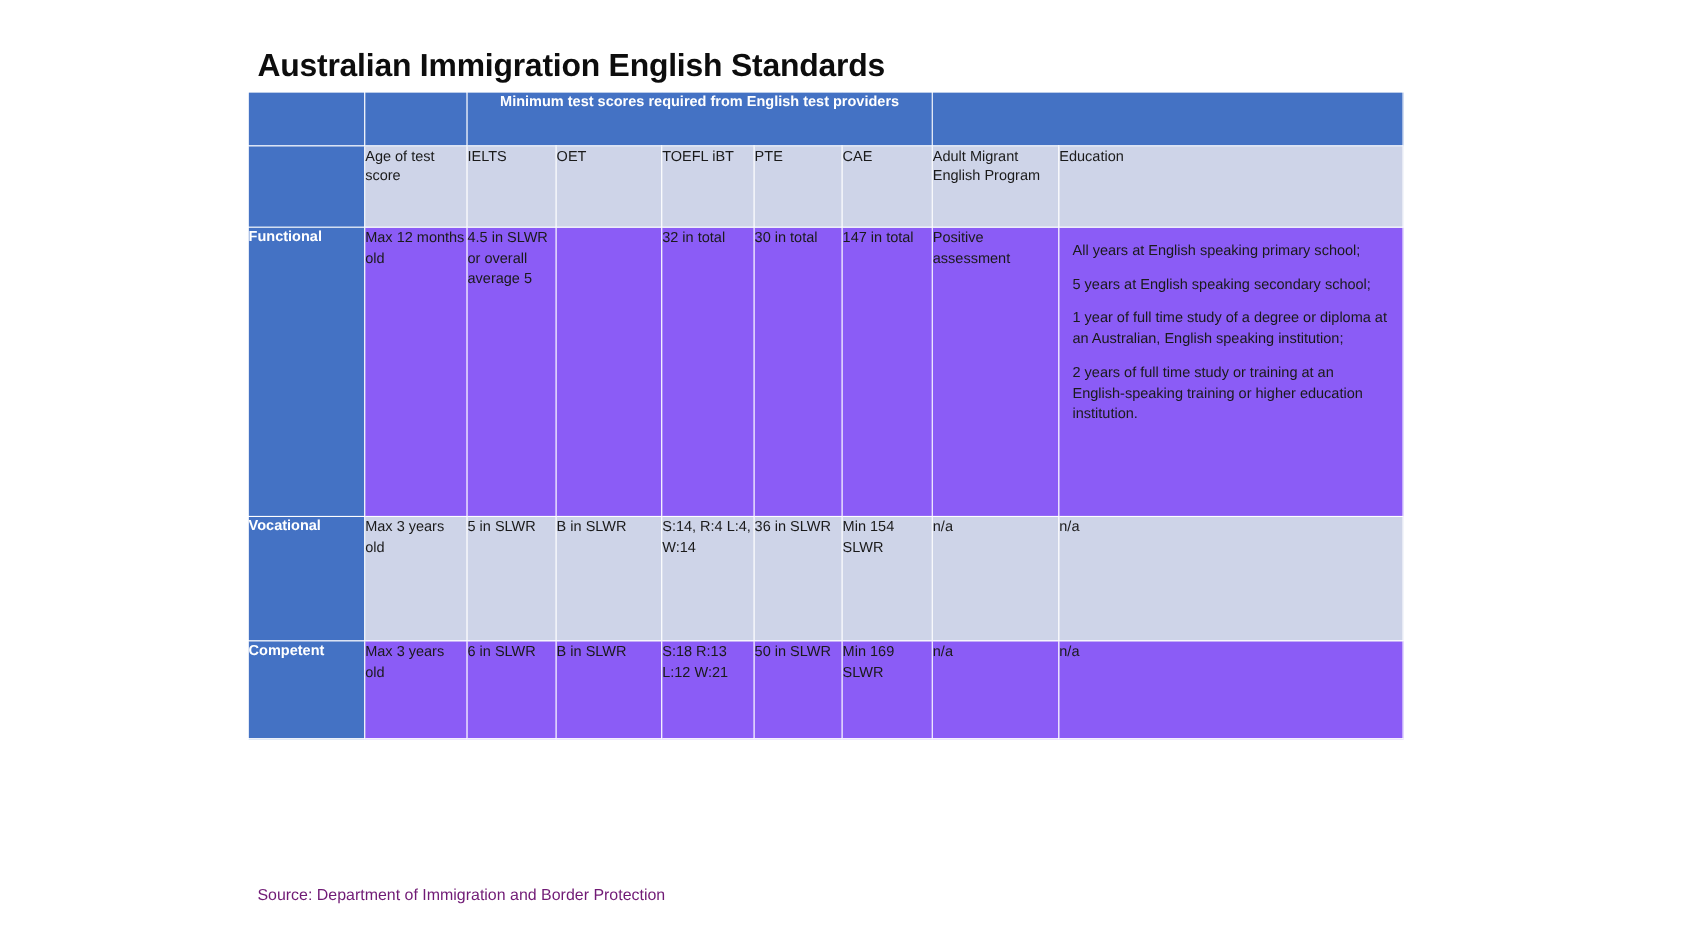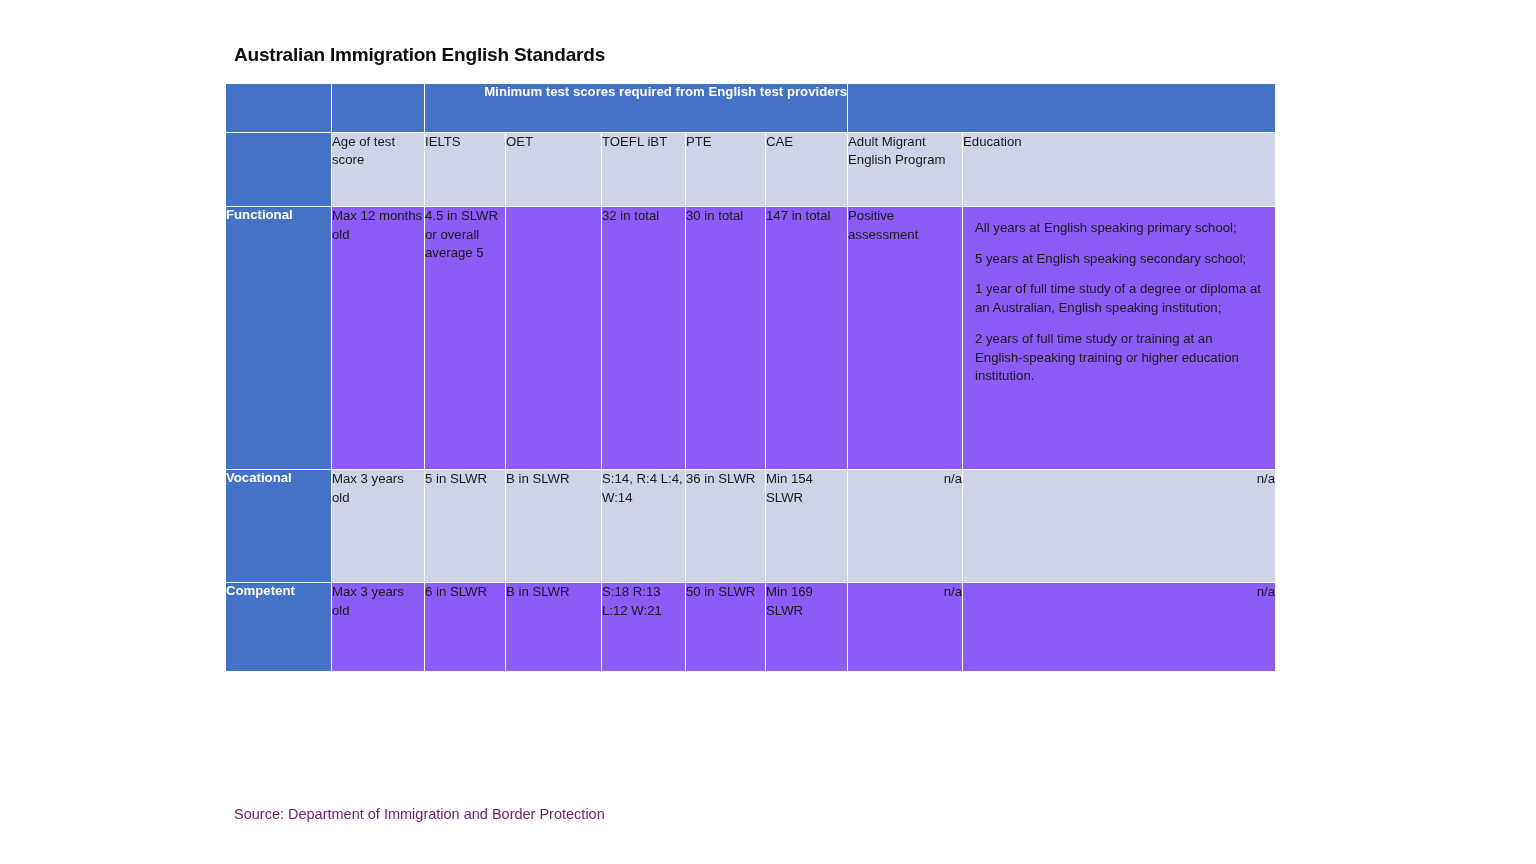--- a/index.html
+++ b/index.html
@@ -20,21 +20,21 @@
     position: relative;
     width: 1536px;
     height: 864px;
     background: #ffffff;
   }
 
   .page-title {
     position: absolute;
     left: 234px;
     top: 44px;
-    font-size: 19px;
+    font-size: 29px;
     font-weight: bold;
     letter-spacing: -0.2px;
     color: #0d0d0d;
     font-family: "Liberation Sans", sans-serif;
     white-space: nowrap;
   }
 
   .table-wrap {
     position: absolute;
     left: 225px;
@@ -57,21 +57,21 @@
 
   
   .hdr-blue {
     background: #4472C4;
     height: 48px;
   }
   .hdr-span-label {
     color: #ffffff;
     font-weight: bold;
     font-size: 13.2px;
-    text-align: right;
+    text-align: center;
     padding-top: 7px;
     line-height: 1.2;
   }
 
   
   .sub-hd {
     background: #CED4E8;
     height: 73px;
     font-size: 13.2px;
     color: #1a1a1a;
@@ -95,21 +95,21 @@
 
   
   .cell {
     font-size: 13.2px;
     line-height: 1.42;
     color: #1a1a1a;
     padding: 5px 6px 4px 7px;
   }
   .cell.light   { background: #8b5cf6; }
   .cell.dark    { background: #CED4E8; }
-  .cell.center  { text-align: right; }
+  .cell.center  { text-align: left; }
 
   
   .r-functional .cell,
   .r-functional .lvl  { height: 262px; }
   .r-vocational .cell,
   .r-vocational .lvl  { height: 112px; }
   .r-competent  .cell,
   .r-competent  .lvl  { height: 88px; }
   .r-proficient .cell,
   .r-proficient .lvl  { height: 87px; }

